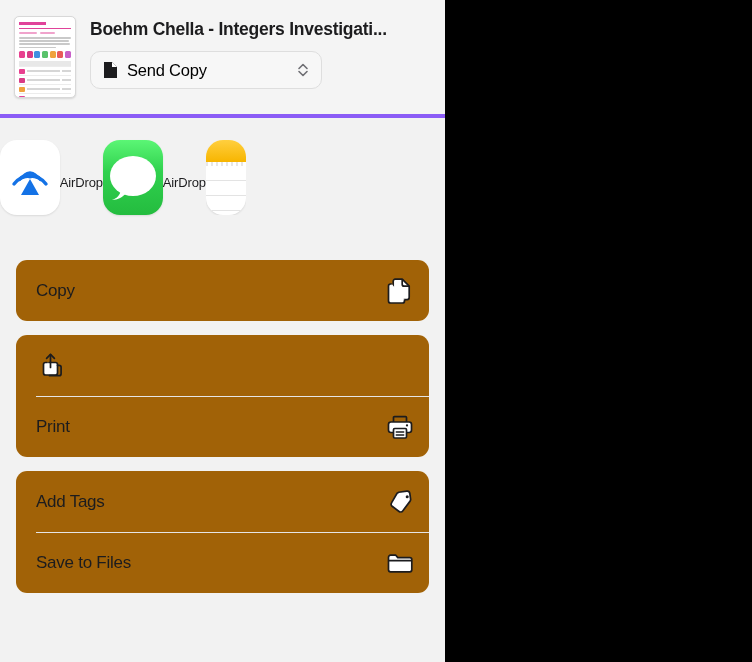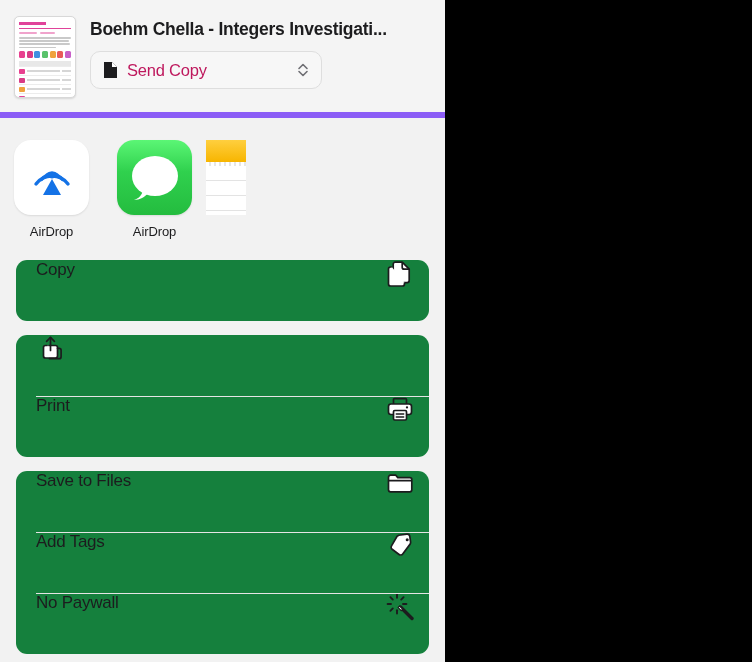--- a/index.html
+++ b/index.html
@@ -21,21 +21,21 @@
     height: 662px;
     background: #f2f2f2;
     overflow: hidden;
   }
 
   
   .sheet-header {
     position: relative;
     height: 118px;
     background: #f4f4f4;
-    border-bottom: 6px solid #8b5cf6;
+    border-bottom: 4px solid #8b5cf6;
     display: flex;
     align-items: flex-start;
     padding: 16px 12px 0 14px;
   }
 
   .doc-thumb {
     width: 62px;
     height: 82px;
     background: #ffffff;
     border: 1px solid #d8d8d8;
@@ -83,42 +83,42 @@
     width: 232px;
     background: #f7f7f7;
     border: 1px solid #dedede;
     border-radius: 10px;
     padding: 0 11px 0 12px;
     cursor: default;
   }
   .send-copy-btn .doc-glyph { flex: 0 0 auto; margin-right: 9px; display: flex; }
   .send-copy-btn .label {
     font-size: 16.5px;
-    color: #be185d;
+    color: #000000;
     letter-spacing: -0.2px;
     flex: 1;
     white-space: nowrap;
   }
   .send-copy-btn .chev { flex: 0 0 auto; display: flex; }
 
   
   .apps-row {
     position: relative;
     height: 142px;
     padding: 22px 0 0 0;
     background: #f2f2f2;
     display: flex;
     align-items: flex-start;
     overflow: hidden;
   }
   .app-item {
     width: 103px;
     flex: 0 0 auto;
     display: flex;
-    flex-direction: column;
+    flex-direction: row;
     align-items: center;
     cursor: default;
   }
   .app-icon {
     width: 75px;
     height: 75px;
     border-radius: 17px;
     position: relative;
     overflow: hidden;
     box-shadow: 0 1px 2px rgba(0,0,0,.10);
@@ -155,25 +155,25 @@
   }
   .list-group {
     background: #ffffff;
     border-radius: 11px;
     overflow: hidden;
     margin-bottom: 14px;
   }
   .list-row {
     height: 61px;
     display: flex;
-    align-items: flex-start;
+    align-items: center;
     padding: 0 14px 0 20px;
     position: relative;
     cursor: default;
-    background: #15803d;
+    background: #a16207;
   }
   .list-row + .list-row::before {
     content: "";
     position: absolute;
     left: 20px; right: 0; top: 0;
     height: 1px;
     background: #e5e5e5;
   }
   .row-label {
     flex: 1;
@@ -332,50 +332,32 @@
             <circle cx="21" cy="11.4" r="1.15" fill="#1c1c1e"></circle>
             <rect x="7.5" y="14.5" width="13" height="9.5" rx="1.2" fill="#ffffff" stroke="#1c1c1e" stroke-width="1.7"></rect>
             <path d="M10.3 18h7.4M10.3 21h7.4" stroke="#1c1c1e" stroke-width="1.5" stroke-linecap="round"></path>
           </svg>
         </span>
       </div>
     </div>
 
     <div class="list-group">
       <div class="list-row">
+        <span class="row-label">Add Tags</span>
+        <span class="row-icon">
+          <svg width="28" height="26" viewBox="0 0 28 26">
+            <path d="M14.2 3.2h8.1a2.6 2.6 0 0 1 2.6 2.6v5.9a2.6 2.6 0 0 1-.77 1.85l-8.7 8.7a2.6 2.6 0 0 1-3.68 0l-6.1-6.1a2.6 2.6 0 0 1 0-3.68l6.67-8.5z" fill="#ffffff" stroke="#1c1c1e" stroke-width="1.7" stroke-linejoin="round" transform="rotate(-8 14 13)"></path>
+            <circle cx="21.2" cy="7.8" r="1.5" fill="#1c1c1e"></circle>
+          </svg>
+        </span>
+      </div>
+      <div class="list-row">
         <span class="row-label">Save to Files</span>
         <span class="row-icon">
           <svg width="28" height="24" viewBox="0 0 28 24">
             <path d="M2.5 6.2a2 2 0 0 1 2-2h5.3l2 2.4h12a2 2 0 0 1 2 2v10.2a2 2 0 0 1-2 2H4.5a2 2 0 0 1-2-2z" fill="#ffffff" stroke="#1c1c1e" stroke-width="1.7" stroke-linejoin="round"></path>
             <path d="M2.6 9.6h22.7" fill="none" stroke="#1c1c1e" stroke-width="1.6"></path>
           </svg>
         </span>
       </div>
-      <div class="list-row">
-        <span class="row-label">Add Tags</span>
-        <span class="row-icon">
-          <svg width="28" height="26" viewBox="0 0 28 26">
-            <path d="M14.2 3.2h8.1a2.6 2.6 0 0 1 2.6 2.6v5.9a2.6 2.6 0 0 1-.77 1.85l-8.7 8.7a2.6 2.6 0 0 1-3.68 0l-6.1-6.1a2.6 2.6 0 0 1 0-3.68l6.67-8.5z" fill="#ffffff" stroke="#1c1c1e" stroke-width="1.7" stroke-linejoin="round" transform="rotate(-8 14 13)"></path>
-            <circle cx="21.2" cy="7.8" r="1.5" fill="#1c1c1e"></circle>
-          </svg>
-        </span>
-      </div>
-      <div class="list-row">
-        <span class="row-label">No Paywall</span>
-        <span class="row-icon">
-          <svg width="28" height="28" viewBox="0 0 28 28">
-            <g stroke="#1c1c1e" stroke-width="1.9" stroke-linecap="round">
-              <path d="M11 1.4v3.4"></path>
-              <path d="M4.4 4.2 L6.8 6.6"></path>
-              <path d="M1.6 11h3.4"></path>
-              <path d="M4.4 17.8 L6.8 15.4"></path>
-              <path d="M17.6 4.2 L15.2 6.6"></path>
-              <path d="M20.4 11h-3.4"></path>
-              <path d="M11 20.6v-3.4"></path>
-            </g>
-            <path d="M14.5 14 L26 25.5" stroke="#1c1c1e" stroke-width="3.4" stroke-linecap="round"></path>
-            <path d="M13.6 13.2 L16.6 16.2 L15.2 17.6 L12.2 14.6 Z" fill="#ffffff" stroke="#1c1c1e" stroke-width="1.2"></path>
-          </svg>
-        </span>
-      </div>
     </div>
   </div>
 </div>
 
 </body></html>

